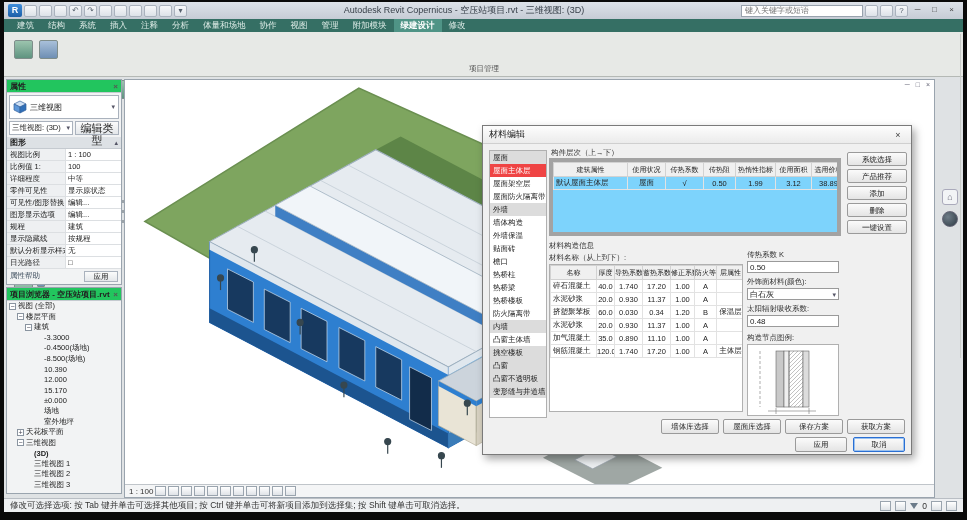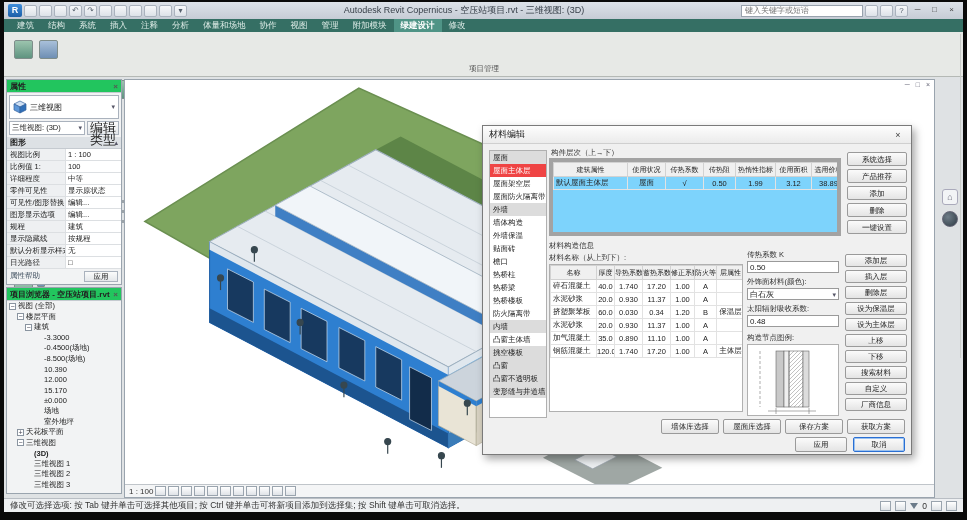--- a/index.html
+++ b/index.html
@@ -64,21 +64,21 @@
   .props { top:77px; height:206px; }
   .browser { top:285px; height:207px; }
   .phead { height:13px; display:flex; align-items:center; padding:0 3px; background:#22c55e; border-bottom:1px solid #c5cad0;
     font-weight:bold; font-size:8px; }
   .phead .x { margin-left:auto; font-size:8px; color:#555; }
   .selector { height:24px; margin:2px; background:#fff; border:1px solid #aab2bd; display:flex; align-items:center; gap:3px; padding:0 3px; }
   .selector .lbl { flex:1; font-size:8px; }
   .caret { font-size:7px; color:#556; }
   .typebar { height:14px; margin:0 2px 2px 2px; display:flex; gap:2px; }
   .inst { flex:1; background:#fff; border:1px solid #aab2bd; display:flex; align-items:center; padding:0 2px; font-size:7.5px; white-space:nowrap; overflow:hidden; }
-  .etype { width:32px; background:linear-gradient(#fbfbfb,#e4e7ea); border:1px solid #aab2bd; font-size:13px; text-align:center; line-height:12px; }
+  .etype { width:44px; background:linear-gradient(#fbfbfb,#e4e7ea); border:1px solid #aab2bd; font-size:11px; text-align:center; line-height:12px; }
   .psection { height:12px; background:#dde1e5; font-weight:bold; display:flex; align-items:center; padding:0 3px; border-bottom:1px solid #c5cad0; }
   .psection .caret { margin-left:auto; }
   .prow { display:flex; height:12px; border-bottom:1px solid #dcdfe2; }
   .prow .pl { width:58px; background:#eef0f2; padding-left:3px; line-height:11px; white-space:nowrap; overflow:hidden; font-size:7.5px; }
   .prow .pv { flex:1; background:#fff; border-left:1px solid #dcdfe2; padding-left:2px; line-height:11px; white-space:nowrap; overflow:hidden; font-size:7.5px; }
   .pfoot { height:14px; display:flex; align-items:center; padding:0 3px; gap:3px; }
   .pfoot .help { color:#3a4a5a; font-size:7.5px; }
   .pfoot .apply { margin-left:auto; width:34px; height:11px; background:linear-gradient(#fbfbfb,#e4e7ea);
     border:1px solid #aab2bd; font-size:7.5px; text-align:center; line-height:10px; }
 
@@ -842,33 +842,20 @@
         <rect x="36" y="6" width="5" height="56" fill="#efefef" stroke="#666" stroke-width="0.6"></rect>
         <rect x="41" y="6" width="14" height="56" fill="url(#hat)" stroke="#666" stroke-width="0.6"></rect>
         <rect x="55" y="6" width="6" height="56" fill="#dcdcdc" stroke="#666" stroke-width="0.6"></rect>
         <line x1="20" y1="66" x2="68" y2="66" stroke="#777" stroke-width="0.6"></line>
         <line x1="28" y1="63" x2="28" y2="69" stroke="#777" stroke-width="0.6"></line>
         <line x1="61" y1="63" x2="61" y2="69" stroke="#777" stroke-width="0.6"></line>
         <line x1="12" y1="6" x2="12" y2="62" stroke="#777" stroke-width="0.6" stroke-dasharray="3,2"></line>
       </svg>
     </div>
 
-    <div class="stackB">
-
-    <div class="dbtn">添加层</div>
-          <div class="dbtn">插入层</div>
-          <div class="dbtn">删除层</div>
-          <div class="dbtn">设为保温层</div>
-          <div class="dbtn">设为主体层</div>
-          <div class="dbtn">上移</div>
-          <div class="dbtn">下移</div>
-          <div class="dbtn">搜索材料</div>
-          <div class="dbtn">自定义</div>
-          <div class="dbtn">厂商信息</div>
-        </div>
 
     <div class="brow1">
 
     <div class="bb">墙体库选择</div>
           <div class="bb">屋面库选择</div>
           <div class="bb">保存方案</div>
           <div class="bb">获取方案</div>
         </div>
     <div class="brow2">
       <div class="bb">应用</div>

